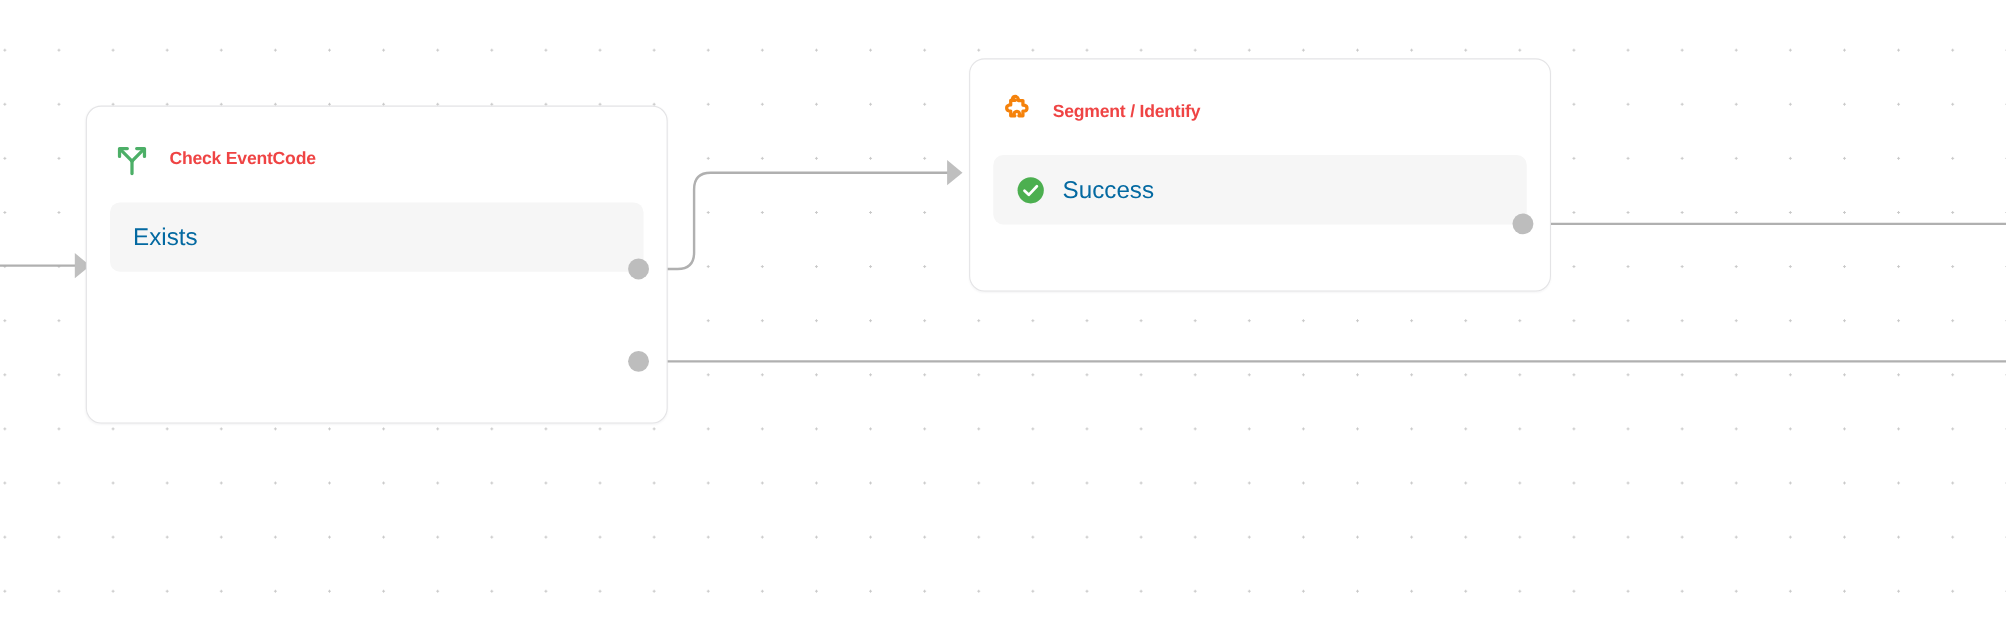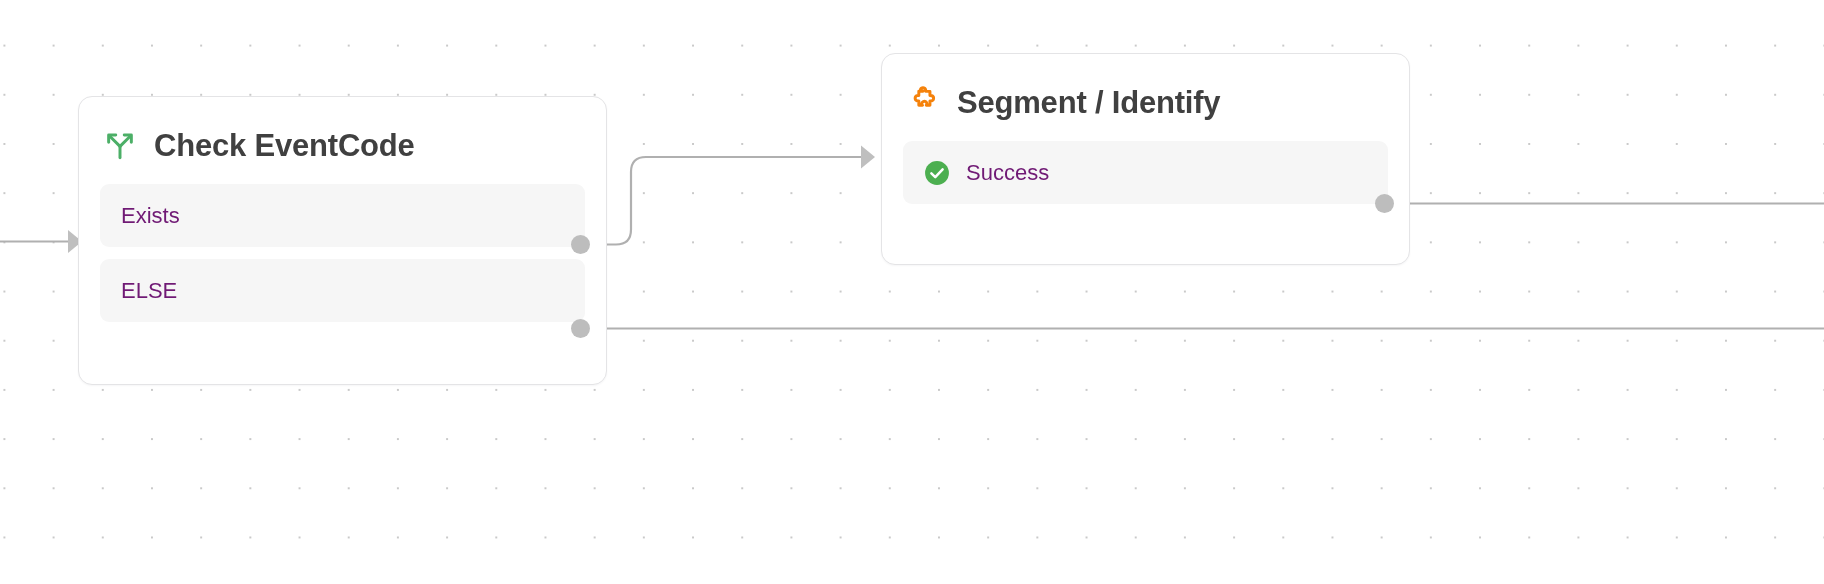--- a/index.html
+++ b/index.html
@@ -51,23 +51,23 @@
   }
 
   .node-icon {
     width: 34px;
     height: 34px;
     flex: 0 0 34px;
     display: block;
   }
 
   .node-title {
-    font-size: 31px;
+    font-size: 16px;
     font-weight: bold;
-    color: #404040;
+    color: #ef4444;
     letter-spacing: -0.2px;
     line-height: 1;
     white-space: nowrap;
   }
 
   .port-list {
     padding: 22px 21px 21px 21px;
     display: flex;
     flex-direction: column;
     gap: 12px;
@@ -76,21 +76,21 @@
 
   .port-row {
     background: #f6f6f6;
     border-radius: 9px;
     height: 63px;
     display: flex;
     align-items: center;
     padding: 0 21px;
     box-sizing: border-box;
     font-size: 22px;
-    color: #701a75;
+    color: #0369a1;
     gap: 16px;
   }
 
   .port-row .port-label {
     line-height: 1;
     white-space: nowrap;
   }
 
   .status-icon {
     width: 26px;
@@ -165,23 +165,20 @@
           <polyline points="15,5 20,5 20,10"></polyline>
         </svg>
       </span>
       <span class="node-title">Check EventCode</span>
     </div>
 
     <div class="port-list">
       <div class="port-row">
         <span class="port-label">Exists</span>
       </div>
-      <div class="port-row">
-        <span class="port-label">ELSE</span>
-      </div>
     </div>
   </div>
 
   <div class="node" id="node-segment-identify">
 
     <div class="node-header">
       <span class="node-icon">
         <svg viewBox="0 0 24 24" width="34" height="34" xmlns="http://www.w3.org/2000/svg" fill="none" stroke="#f5820b" stroke-width="2.1" stroke-linecap="round" stroke-linejoin="round">
           <path d="M10.2 3.2 a1.9 1.9 0 0 1 3.6 0 l0.15 1.3 2.95 0 0 2.95 1.3 0.15 a1.9 1.9 0 0 1 0 3.6 l-1.3 0.15 0 2.95 -2.6 0 a1.7 1.7 0 0 0 -0.3 -2.5 a1.9 1.9 0 0 0 -2.9 1.3 a1.8 1.8 0 0 0 0.55 1.2 l-2.6 0 0 -3.05 -1.3 -0.15 a1.9 1.9 0 0 1 0 -3.6 l1.3 -0.15 0 -2.95 2.95 0 z"></path>
         </svg>

